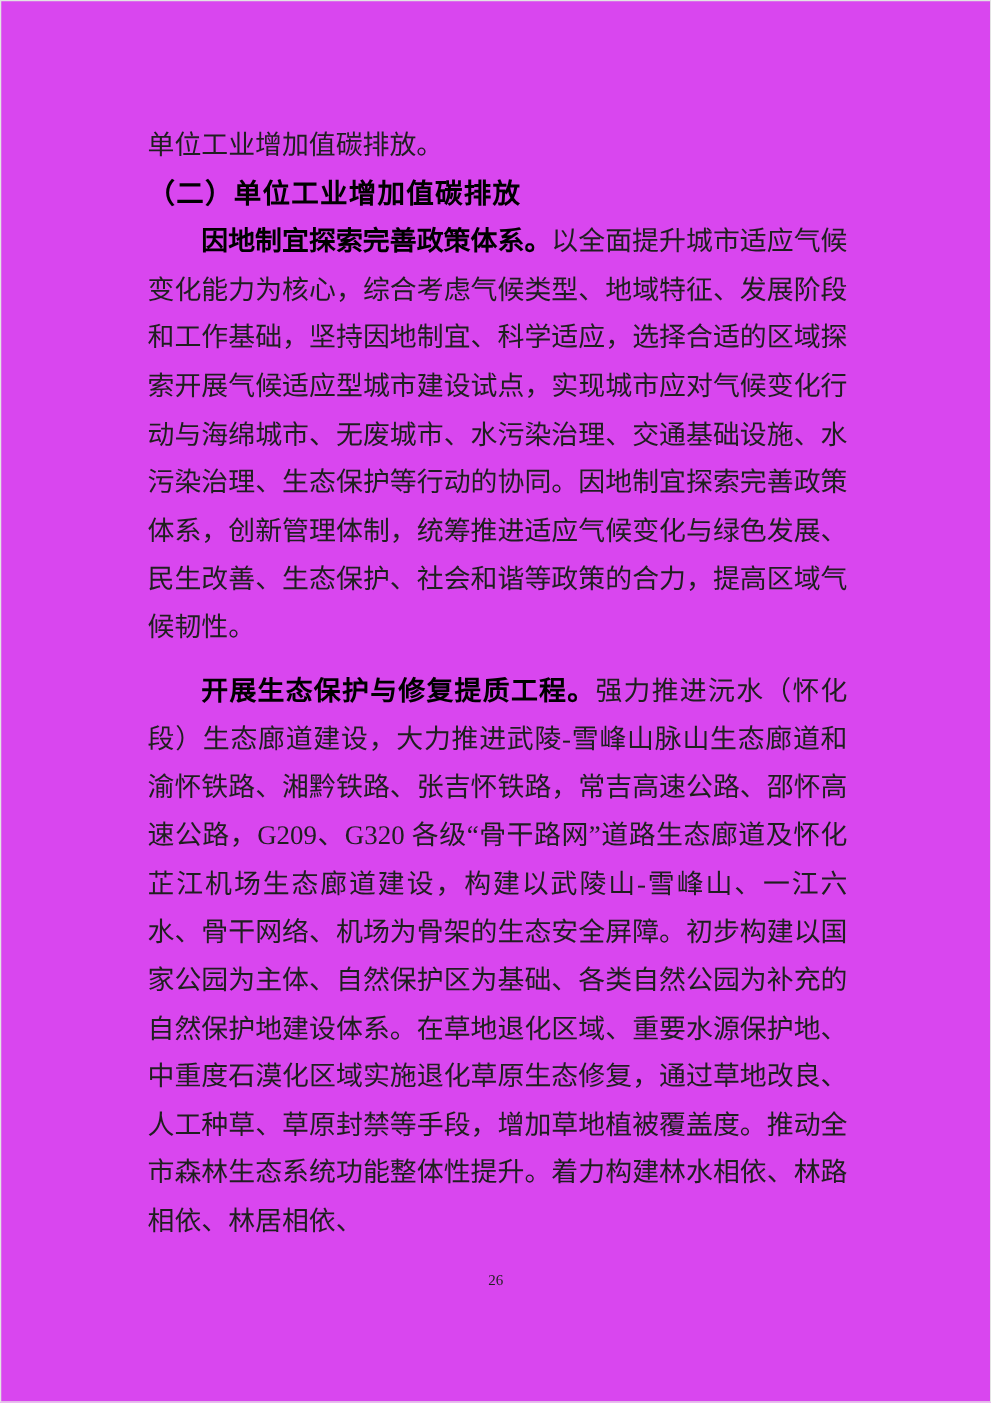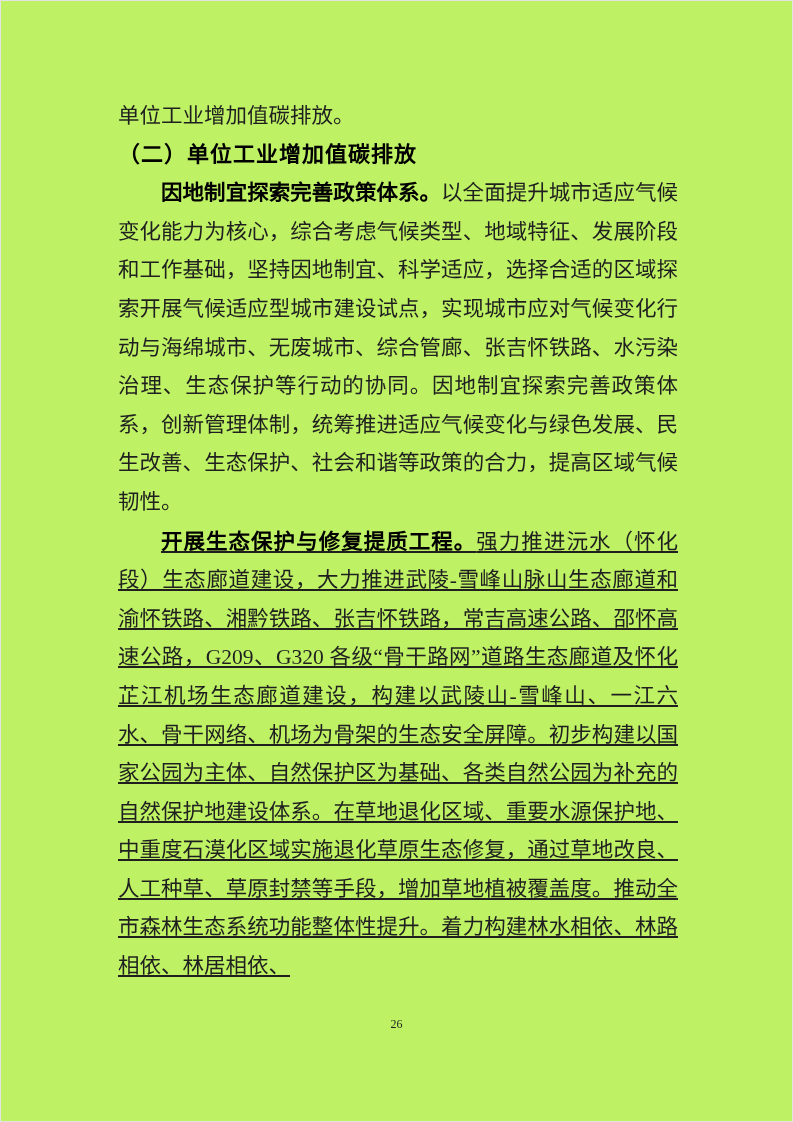--- a/index.html
+++ b/index.html
@@ -4,21 +4,21 @@
 <style>
   html, body {
     margin: 0;
     padding: 0;
     background: #ffffff;
   }
   .page {
     position: relative;
     width: 791px;
     height: 1120px;
-    background: #bef264;
+    background: #d946ef;
     border: 1px solid #e3e3e3;
     box-sizing: content-box;
     overflow: hidden;
     font-family: "Liberation Serif", "DejaVu Serif", serif;
   }
   .content {
     position: absolute;
     left: 117px;
     top: 96px;
     width: 560px;
@@ -43,22 +43,21 @@
     letter-spacing: 1px;
   }
   .para {
     text-indent: 2em;
   }
   .para strong {
     font-weight: 700;
     color: #000000;
   }
   .para + .para {
-    margin-top: 1px;
-    text-decoration: underline;
+    margin-top: 12px;
   }
   .pagenum {
     position: absolute;
     top: 1016px;
     left: 0;
     width: 100%;
     text-align: center;
     font-size: 12px;
     color: #1f1f1f;
     font-family: "Liberation Serif", "DejaVu Serif", serif;
@@ -67,20 +66,20 @@
 </head>
 <body>
 
 <div class="page">
   <div class="content">
 
     <p class="continuation">单位工业增加值碳排放。</p>
 
     <p class="heading">（二）单位工业增加值碳排放</p>
 
-    <p class="para"><strong>因地制宜探索完善政策体系。</strong><span>以全面提升城市适应气候变化能力为核心，综合考虑气候类型、地域特征、发展阶段和工作基础，坚持因地制宜、科学适应，选择合适的区域探索开展气候适应型城市建设试点，实现城市应对气候变化行动与海绵城市、无废城市、综合管廊、张吉怀铁路、水污染治理、生态保护等行动的协同。因地制宜探索完善政策体系，创新管理体制，统筹推进适应气候变化与绿色发展、民生改善、生态保护、社会和谐等政策的合力，提高区域气候韧性。</span></p>
+    <p class="para"><strong>因地制宜探索完善政策体系。</strong><span>以全面提升城市适应气候变化能力为核心，综合考虑气候类型、地域特征、发展阶段和工作基础，坚持因地制宜、科学适应，选择合适的区域探索开展气候适应型城市建设试点，实现城市应对气候变化行动与海绵城市、无废城市、水污染治理、交通基础设施、水污染治理、生态保护等行动的协同。因地制宜探索完善政策体系，创新管理体制，统筹推进适应气候变化与绿色发展、民生改善、生态保护、社会和谐等政策的合力，提高区域气候韧性。</span></p>
 
     <p class="para"><strong>开展生态保护与修复提质工程。</strong><span>强力推进沅水（怀化段）生态廊道建设，大力推进武陵-雪峰山脉山生态廊道和渝怀铁路、湘黔铁路、张吉怀铁路，常吉高速公路、邵怀高速公路，G209、G320 各级“骨干路网”道路生态廊道及怀化芷江机场生态廊道建设，构建以武陵山-雪峰山、一江六水、骨干网络、机场为骨架的生态安全屏障。初步构建以国家公园为主体、自然保护区为基础、各类自然公园为补充的自然保护地建设体系。在草地退化区域、重要水源保护地、中重度石漠化区域实施退化草原生态修复，通过草地改良、人工种草、草原封禁等手段，增加草地植被覆盖度。推动全市森林生态系统功能整体性提升。着力构建林水相依、林路相依、林居相依、</span></p>
 
   </div>
 
   <div class="pagenum">26</div>
 </div>
 
 </body></html>

